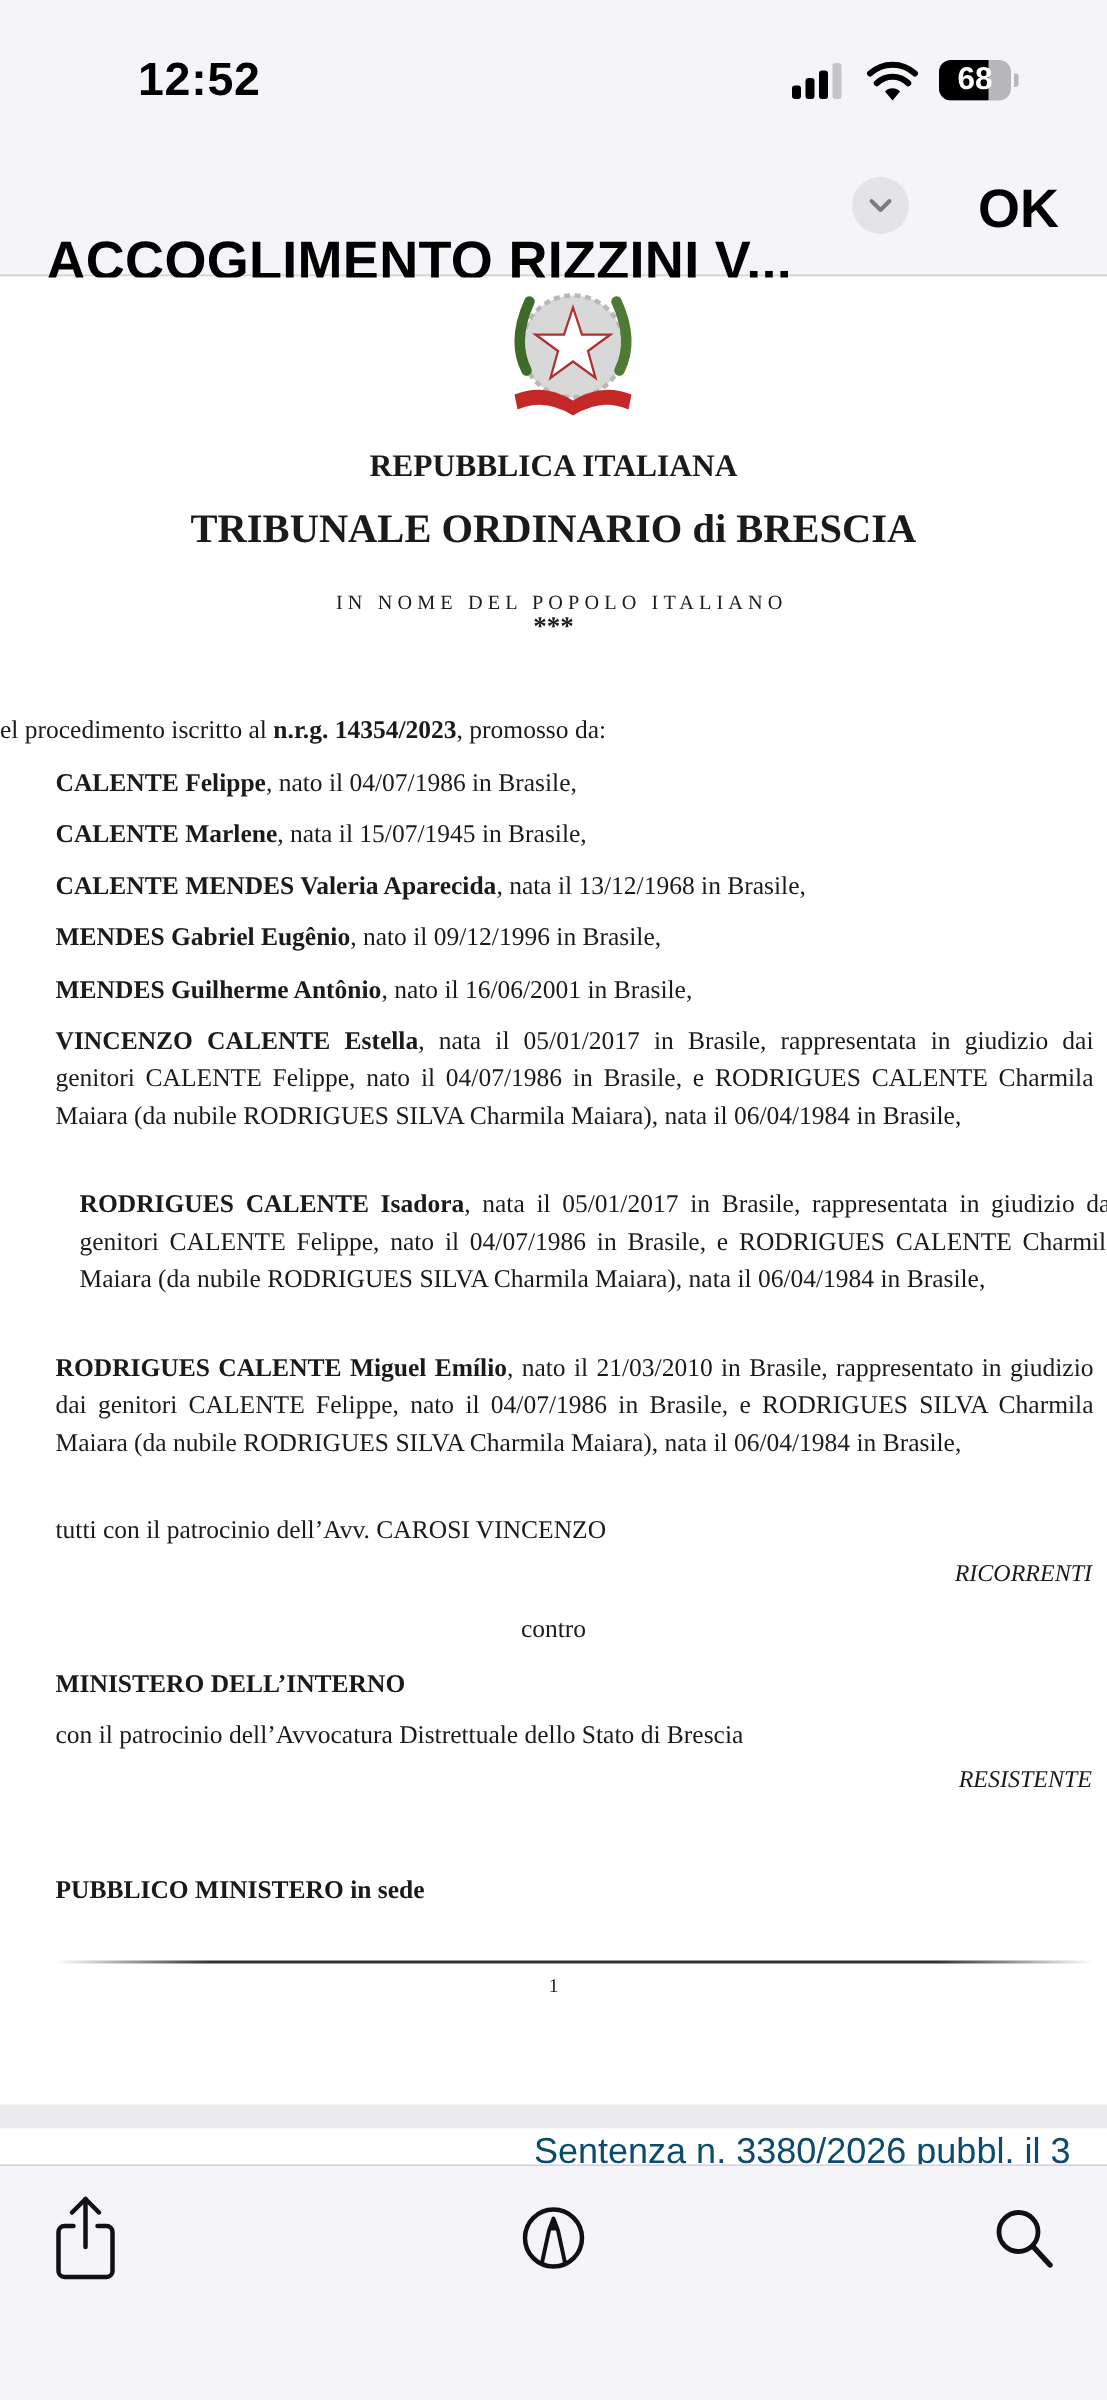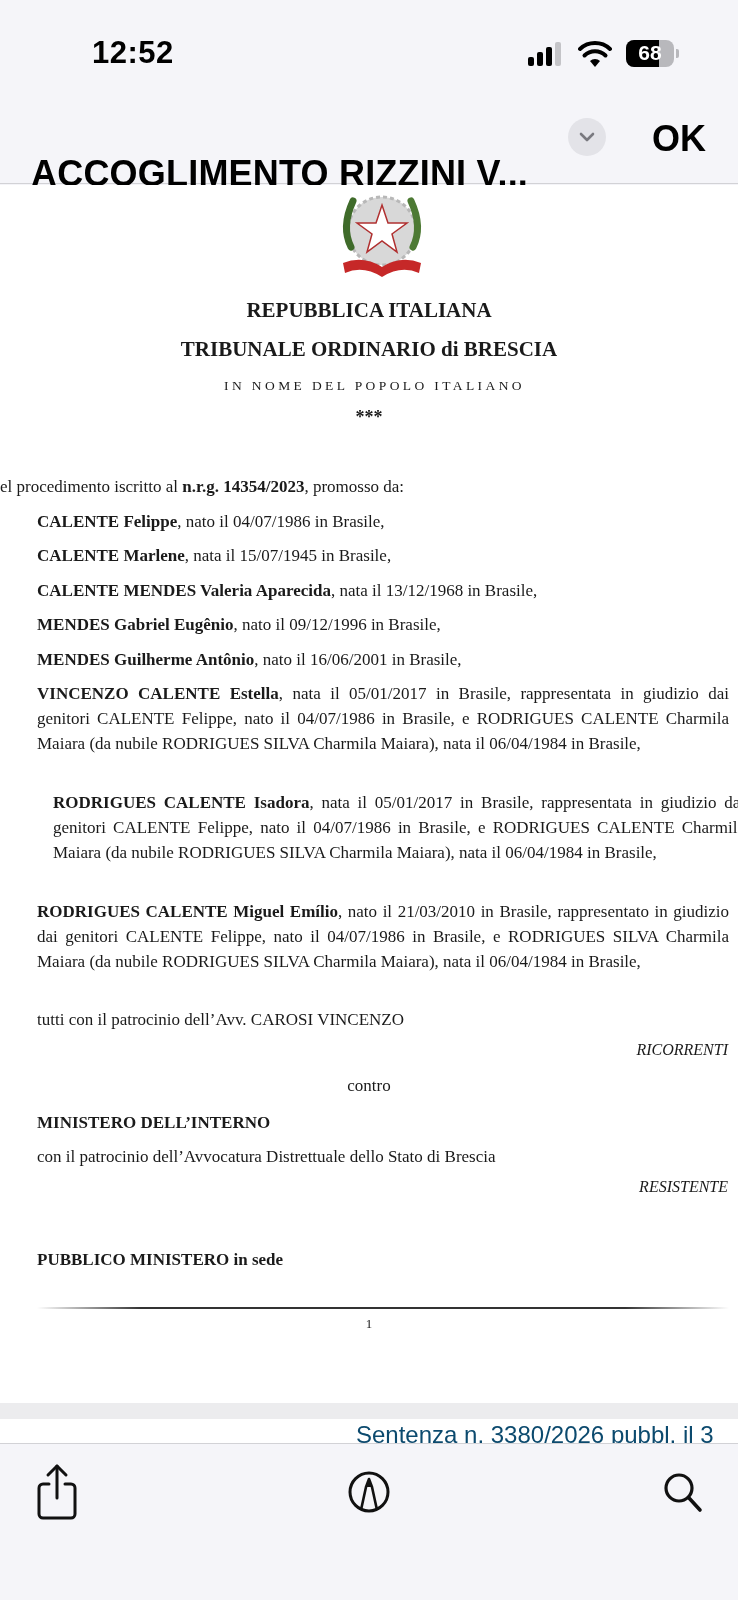--- a/index.html
+++ b/index.html
@@ -21,22 +21,22 @@
   .nav-bar { position: absolute; top: 100px; left: 0; width: 738px; height: 84px; background: #f5f5f9; border-bottom: 1px solid #d2d2d6; }
   .doc-title { position: absolute; left: 31px; top: 18px; font-size: 36px; font-weight: bold; letter-spacing: 0.2px; white-space: nowrap; margin-top: 35px; }
   .chev-btn { position: absolute; left: 568px; top: 18px; width: 38px; height: 38px; border-radius: 50%; background: #e3e3e8; display: flex; align-items: center; justify-content: center; }
   .ok-btn { position: absolute; left: 652px; top: 18px; font-size: 36px; font-weight: bold; }
 
   
   .page { position: absolute; top: 185px; left: 0; width: 738px; height: 1486px; background: #fff; font-family: "Liberation Serif", serif; color: #1a1a1a; overflow: hidden; }
   .emblem { position: absolute; left: 333px; top: 2px; width: 98px; height: 98px; }
   .center { position: absolute; left: 0; right: 0; text-align: center; white-space: nowrap; }
   .h1 { top: 113px; font-size: 21px; font-weight: bold; }
-  .h2 { top: 152px; font-size: 21px; font-weight: bold; }
-  .h3 { top: 193px; font-size: 13.5px; letter-spacing: 3.4px; padding-left: 11px; }
+  .h2 { top: 152px; font-size: 27px; font-weight: bold; }
+  .h3 { top: 209px; font-size: 13.5px; letter-spacing: 3.4px; padding-left: 11px; }
   .stars { top: 222px; font-size: 18px; font-weight: bold; }
   .line { position: absolute; font-size: 17px; white-space: nowrap; }
   .para { position: absolute; left: 37px; width: 692px; font-size: 17px; line-height: 25px; text-align: justify; text-align-last: left; }
   .b { font-weight: bold; }
   .right-italic { position: absolute; right: 10px; font-size: 16px; font-style: italic; }
   .footer-rule { position: absolute; left: 37px; width: 692px; top: 1122px; height: 2px; background: linear-gradient(90deg, rgba(0,0,0,0) 0%, #333 15%, #333 85%, rgba(0,0,0,0) 100%); }
   .page-num { position: absolute; left: 0; right: 0; top: 1131px; text-align: center; font-size: 13px; }
 
   
   .gap { position: absolute; top: 1403px; left: 0; width: 738px; height: 16px; background: #ececee; }

